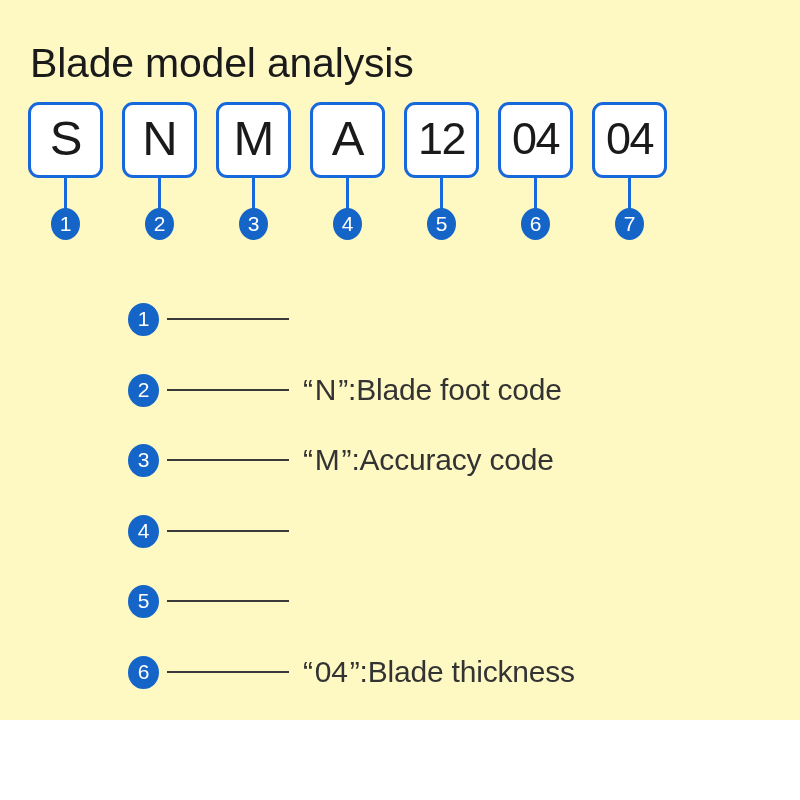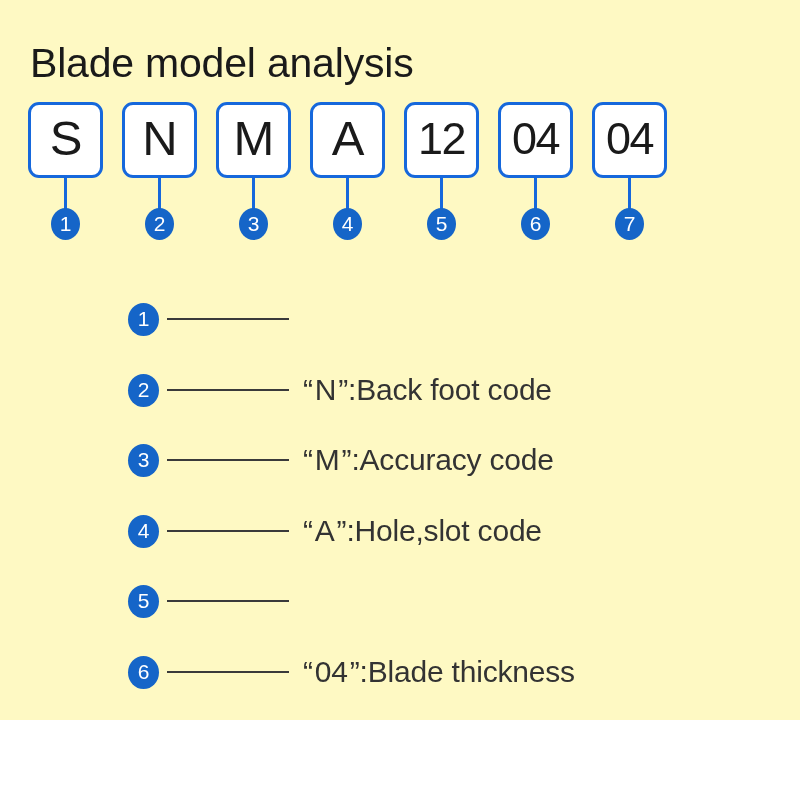--- a/index.html
+++ b/index.html
@@ -236,35 +236,34 @@
         <div class="legend-badge">
           <span>1</span>
         </div>
         <div class="legend-rule"></div>
       </div>
       <div class="legend-row" style="top: 373px;">
         <div class="legend-badge">
           <span>2</span>
         </div>
         <div class="legend-rule"></div>
-        <div class="legend-text"><span class="q">“</span><span style="padding: 0px 2px;">N</span><span class="q">”</span><span>:Back foot code</span></div>
+        <div class="legend-text"><span class="q">“</span><span style="padding: 0px 2px;">N</span><span class="q">”</span><span>:Blade foot code</span></div>
       </div>
       <div class="legend-row" style="top: 443px;">
         <div class="legend-badge">
           <span>3</span>
         </div>
         <div class="legend-rule"></div>
         <div class="legend-text"><span class="q">“</span><span style="padding: 0px 2px;">M</span><span class="q">”</span><span>:Accuracy code</span></div>
       </div>
       <div class="legend-row" style="top: 514px;">
         <div class="legend-badge">
           <span>4</span>
         </div>
         <div class="legend-rule"></div>
-        <div class="legend-text"><span class="q">“</span><span style="padding: 0px 2px;">A</span><span class="q">”</span><span>:Hole,slot code</span></div>
       </div>
       <div class="legend-row" style="top: 584px;">
         <div class="legend-badge">
           <span>5</span>
         </div>
         <div class="legend-rule"></div>
       </div>
       <div class="legend-row" style="top: 655px;">
         <div class="legend-badge">
           <span>6</span>

